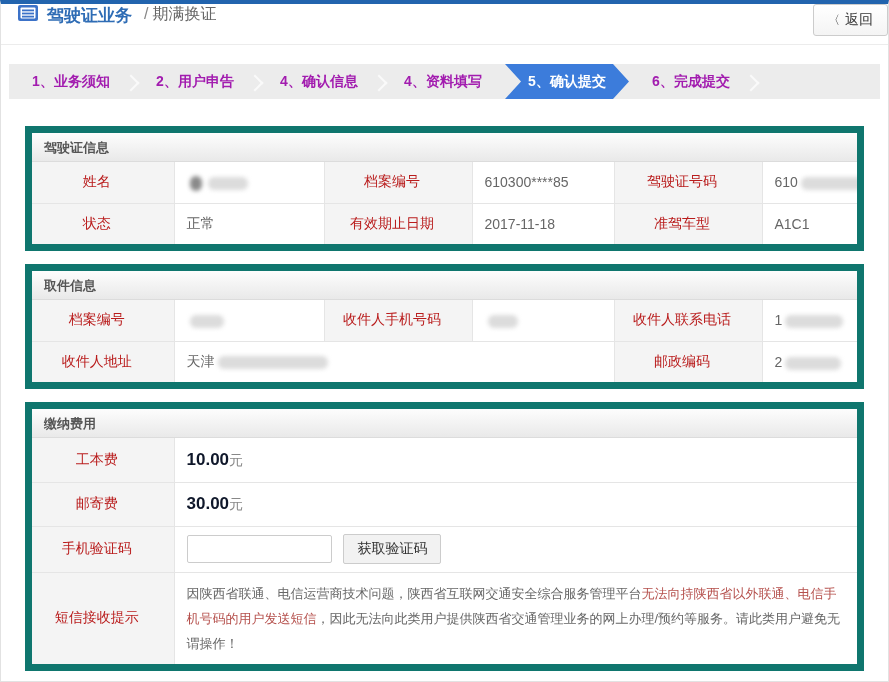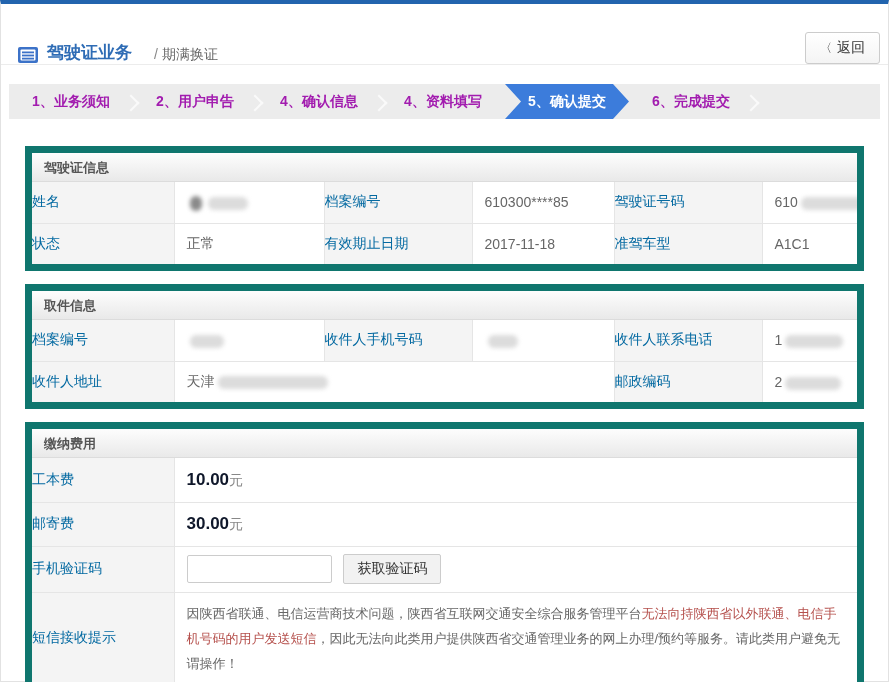--- a/index.html
+++ b/index.html
@@ -1,43 +1,43 @@
 <!DOCTYPE html>
 <html><head>
 <meta charset="utf-8">
 <style>
   * { margin:0; padding:0; box-sizing:border-box; }
   html,body { width:889px; height:682px; background:#fff; font-family:"Liberation Sans","DejaVu Sans",sans-serif; overflow:hidden; }
   .page { width:889px; height:682px; border:1px solid #e2e2e2; border-top:4px solid #2264ae; background:#fff; }
 
   
-  .hdr { height:61px; display:flex; align-items:flex-end; padding:0 8px 0 16px; border-bottom:1px solid #ececec; }
+  .hdr { height:41px; display:flex; align-items:flex-start; padding:0 0 0 16px; border-bottom:1px solid #ececec; }
   .hdr-icon { width:22px; height:18px; margin-right:8px; flex:none; }
   .hdr-title { color:#2e6cb5; font-size:17px; font-weight:bold; }
-  .hdr-sub { color:#666; font-size:14px; margin-left:22px; }
+  .hdr-sub { color:#666; font-size:16px; margin-left:12px; }
   .hdr-sub .slash { color:#888; margin-right:4px; }
   .spacer { flex:1; }
   .back-btn { display:inline-flex; align-items:center; gap:5px; border:1px solid #ccc; border-radius:3px; background:linear-gradient(#fff,#f4f4f4); padding:6px 14px; font-size:14px; color:#333; cursor:pointer; }
   .back-btn .chev { font-size:12px; color:#333; }
 
   
   .steps { margin:19px 8px 0; height:35px; background:#ececec; display:flex; position:relative; }
   .step { position:relative; width:124px; height:35px; line-height:35px; text-align:center; color:#a21caf; font-size:14px; font-weight:bold; flex:none; cursor:default; }
   .step.sep::after { content:""; position:absolute; right:-4px; top:50%; width:10px; height:10px; margin-top:-5px; border-style:solid; border-color:#fafafa; border-width:2px 2px 0 0; transform:rotate(45deg); z-index:1; }
   .step.active { background:#3c7cdb; color:#fff; clip-path:polygon(0 0, calc(100% - 16px) 0, 100% 50%, calc(100% - 16px) 100%, 0 100%, 16px 50%); z-index:2; }
 
   
   .section { margin:0 24px; border:7px solid #0f766e; }
   .sec1 { margin-top:27px; } .sec2 { margin-top:13px; } .sec3 { margin-top:13px; }
   .sec-hd { height:29px; line-height:29px; background:linear-gradient(#fdfdfd,#e9e9e9); border-bottom:1px solid #dcdcdc; padding-left:12px; font-size:13px; font-weight:bold; color:#555; }
   table { width:100%; border-collapse:collapse; table-layout:fixed; font-size:14px; }
   td { border:1px solid #e5e5e5; height:41px; overflow:hidden; white-space:nowrap; }
   td:first-child { border-left:none; } td:last-child { border-right:none; }
   tr:first-child td { border-top:none; } tr:last-child td { border-bottom:none; }
-  td.lbl { background:#f4f4f4; text-align:left; padding-right:12px; color:#0369a1; }
+  td.lbl { background:#f4f4f4; text-align:center; padding-right:12px; color:#b91c1c; }
   td.val { background:#fff; text-align:left; padding-left:12px; color:#666; }
 
   .fee-tbl td { height:44px; }
   .fee-num { color:#0f172a; font-size:17px; font-weight:bold; }
   .fee-cur { color:#888; font-size:14px; }
   .code-row td { height:46px; }
   .code-input { width:145px; height:28px; border:1px solid #ccc; border-radius:2px; padding:0 6px; font-size:14px; vertical-align:middle; }
   .code-btn { margin-left:8px; height:30px; padding:0 13px; background:#f2f2f2; border:1px solid #ccc; border-radius:2px; color:#333; font-size:14px; vertical-align:middle; cursor:pointer; }
   .notice-row td { height:66px; }
   .notice { white-space:normal; line-height:25px; font-size:13px; color:#c87c78; padding:8px 14px 8px 12px; }

